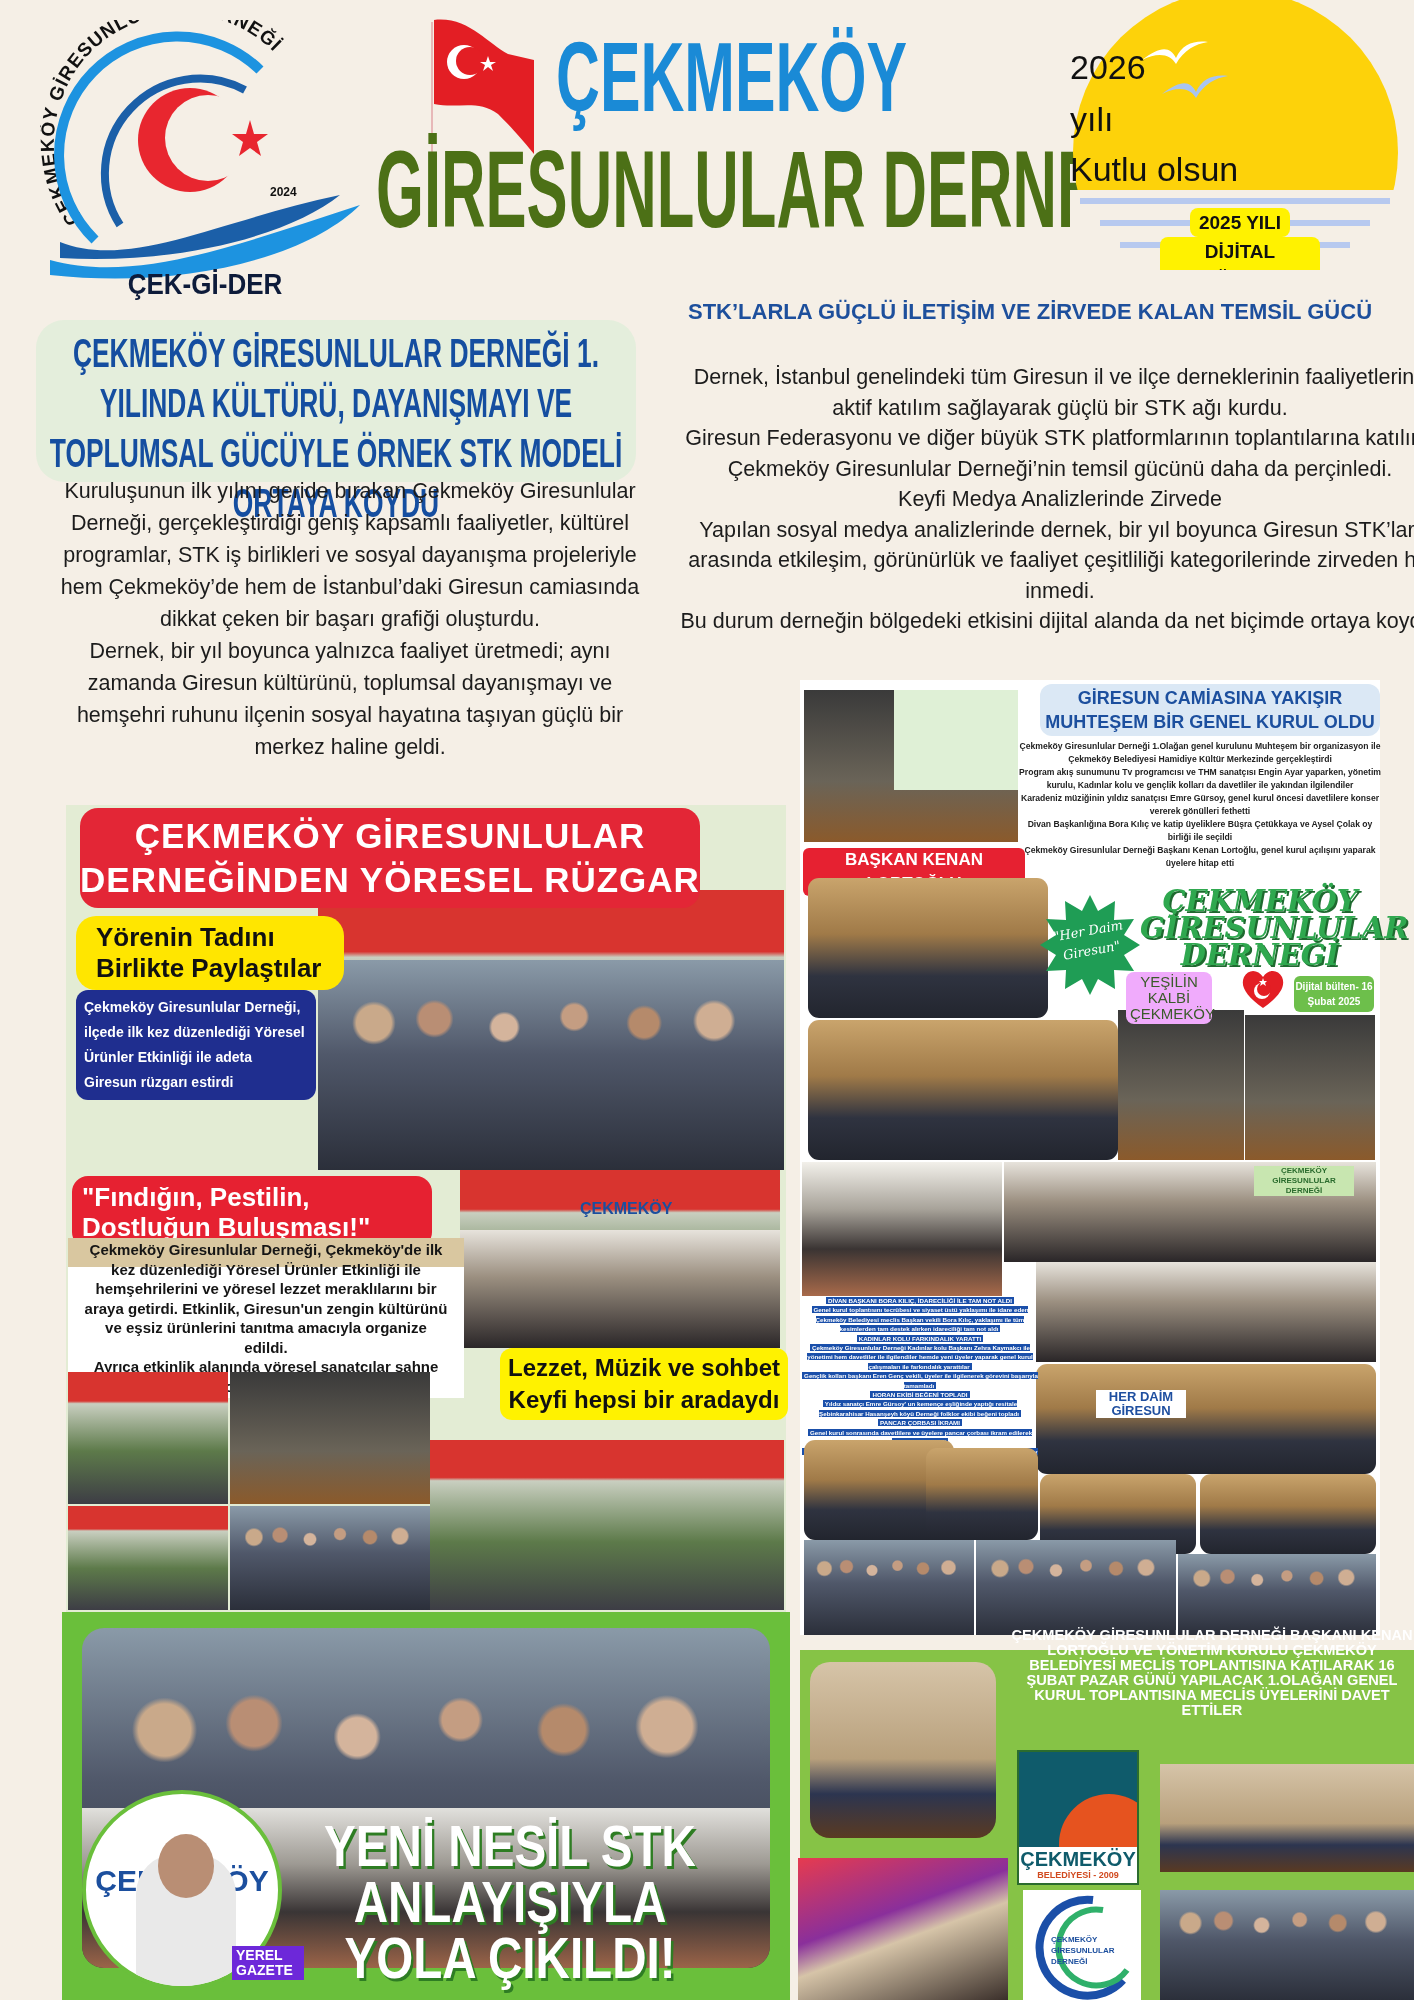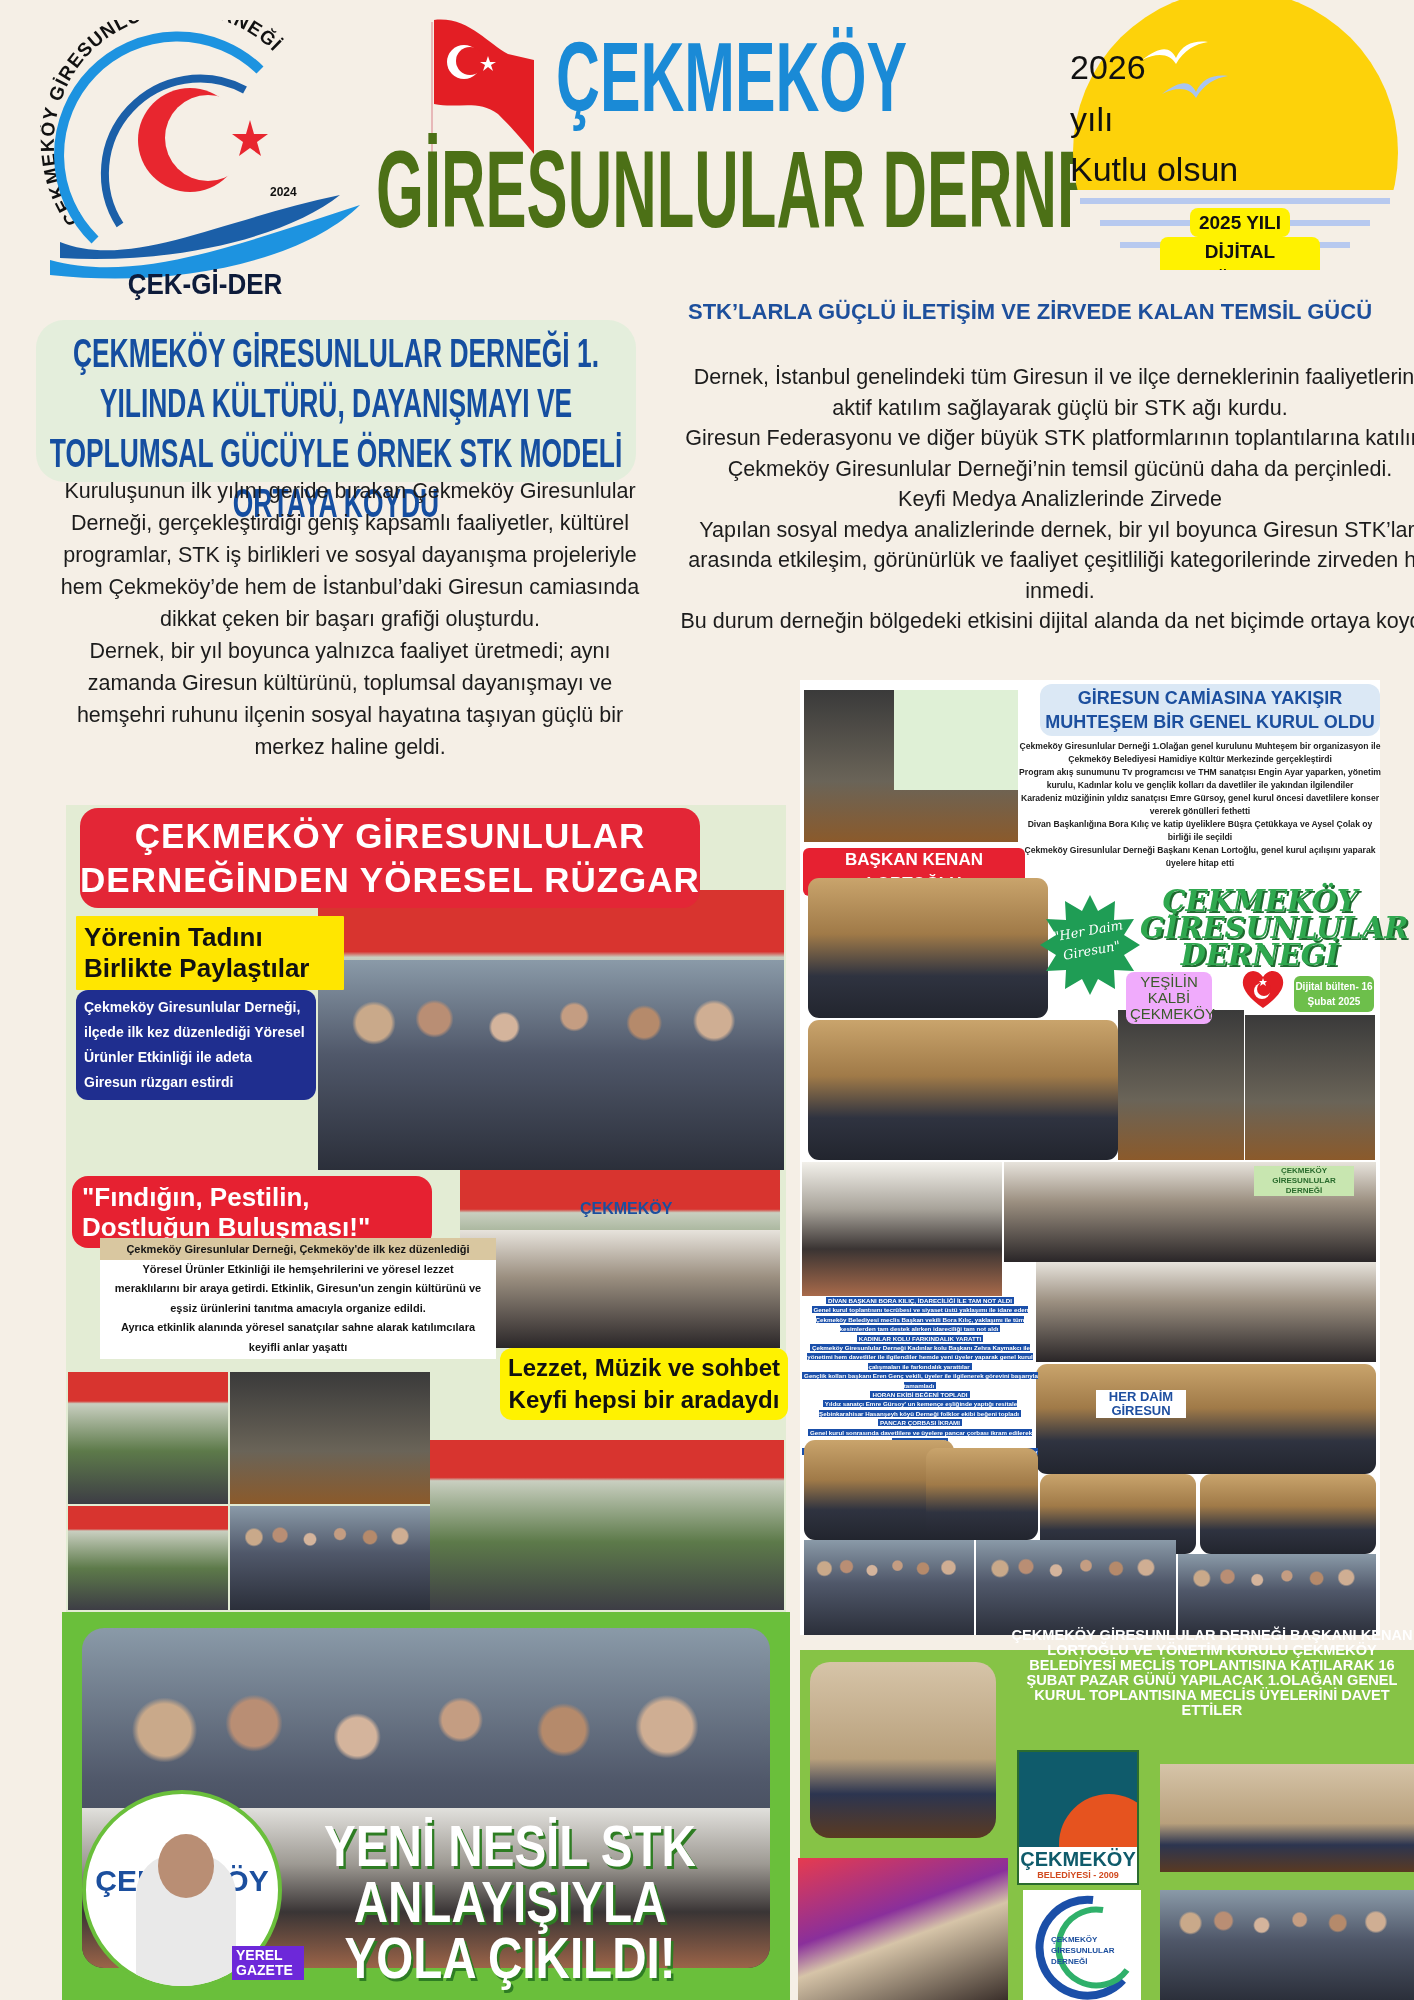--- a/index.html
+++ b/index.html
@@ -100,37 +100,36 @@
   
   .collage-left {
     left: 66px; top: 805px; width: 720px; height: 810px; background: #e3ecd4;
   }
   .rz-title {
     left: 80px; top: 808px; width: 620px; height: 100px; background: #e32636; border-radius: 18px;
     color: #fff; text-align: center; font-weight: 900; font-size: 35px; line-height: 44px; padding-top: 6px;
     letter-spacing: 1px;
   }
   .yt-badge {
-    left: 76px; top: 916px; width: 268px; background: #ffe600; border-radius: 1px;
-    font-weight: 800; font-size: 26px; line-height: 31px; padding: 6px 8px; color: #111;
+    left: 76px; top: 916px; width: 268px; background: #ffe600; border-radius: 20px;
+    font-weight: 800; font-size: 26px; line-height: 31px; padding: 6px 20px; color: #111;
   }
   .blue-box {
     left: 76px; top: 990px; width: 240px; background: #1f2e8f; border-radius: 12px;
     color: #fff; font-weight: 700; font-size: 14px; line-height: 25px; padding: 5px 8px;
   }
   .red-quote {
     left: 72px; top: 1176px; width: 360px; background: #e62131; border-radius: 16px;
     color: #fff; font-weight: 800; font-size: 26px; line-height: 30px; padding: 6px 10px;
   }
   .event-text {
-    left: 68px; top: 1238px; width: 396px; text-align: center; font-weight: 700; font-size: 11px;
+    left: 68px; top: 1238px; width: 396px; text-align: center; font-weight: 700; font-size: 15px;
     line-height: 19.5px; color: #151515;
     background: linear-gradient(180deg, #d9c7a0 0 18%, #ffffff 18% 100%);
     padding: 2px 14px;
-    margin-left: 32px;
   }
   .yellow-box {
     left: 500px; top: 1348px; width: 288px; background: #fff200; border-radius: 12px;
     text-align: center; font-weight: 700; font-size: 24px; line-height: 32px; padding: 4px 4px; color: #111;
   }
 
   
   .collage-right { left: 800px; top: 680px; width: 580px; height: 955px; background: #ffffff; }
   .gk-title {
     left: 1040px; top: 684px; width: 340px; background: #dbe8f5; border-radius: 12px;

